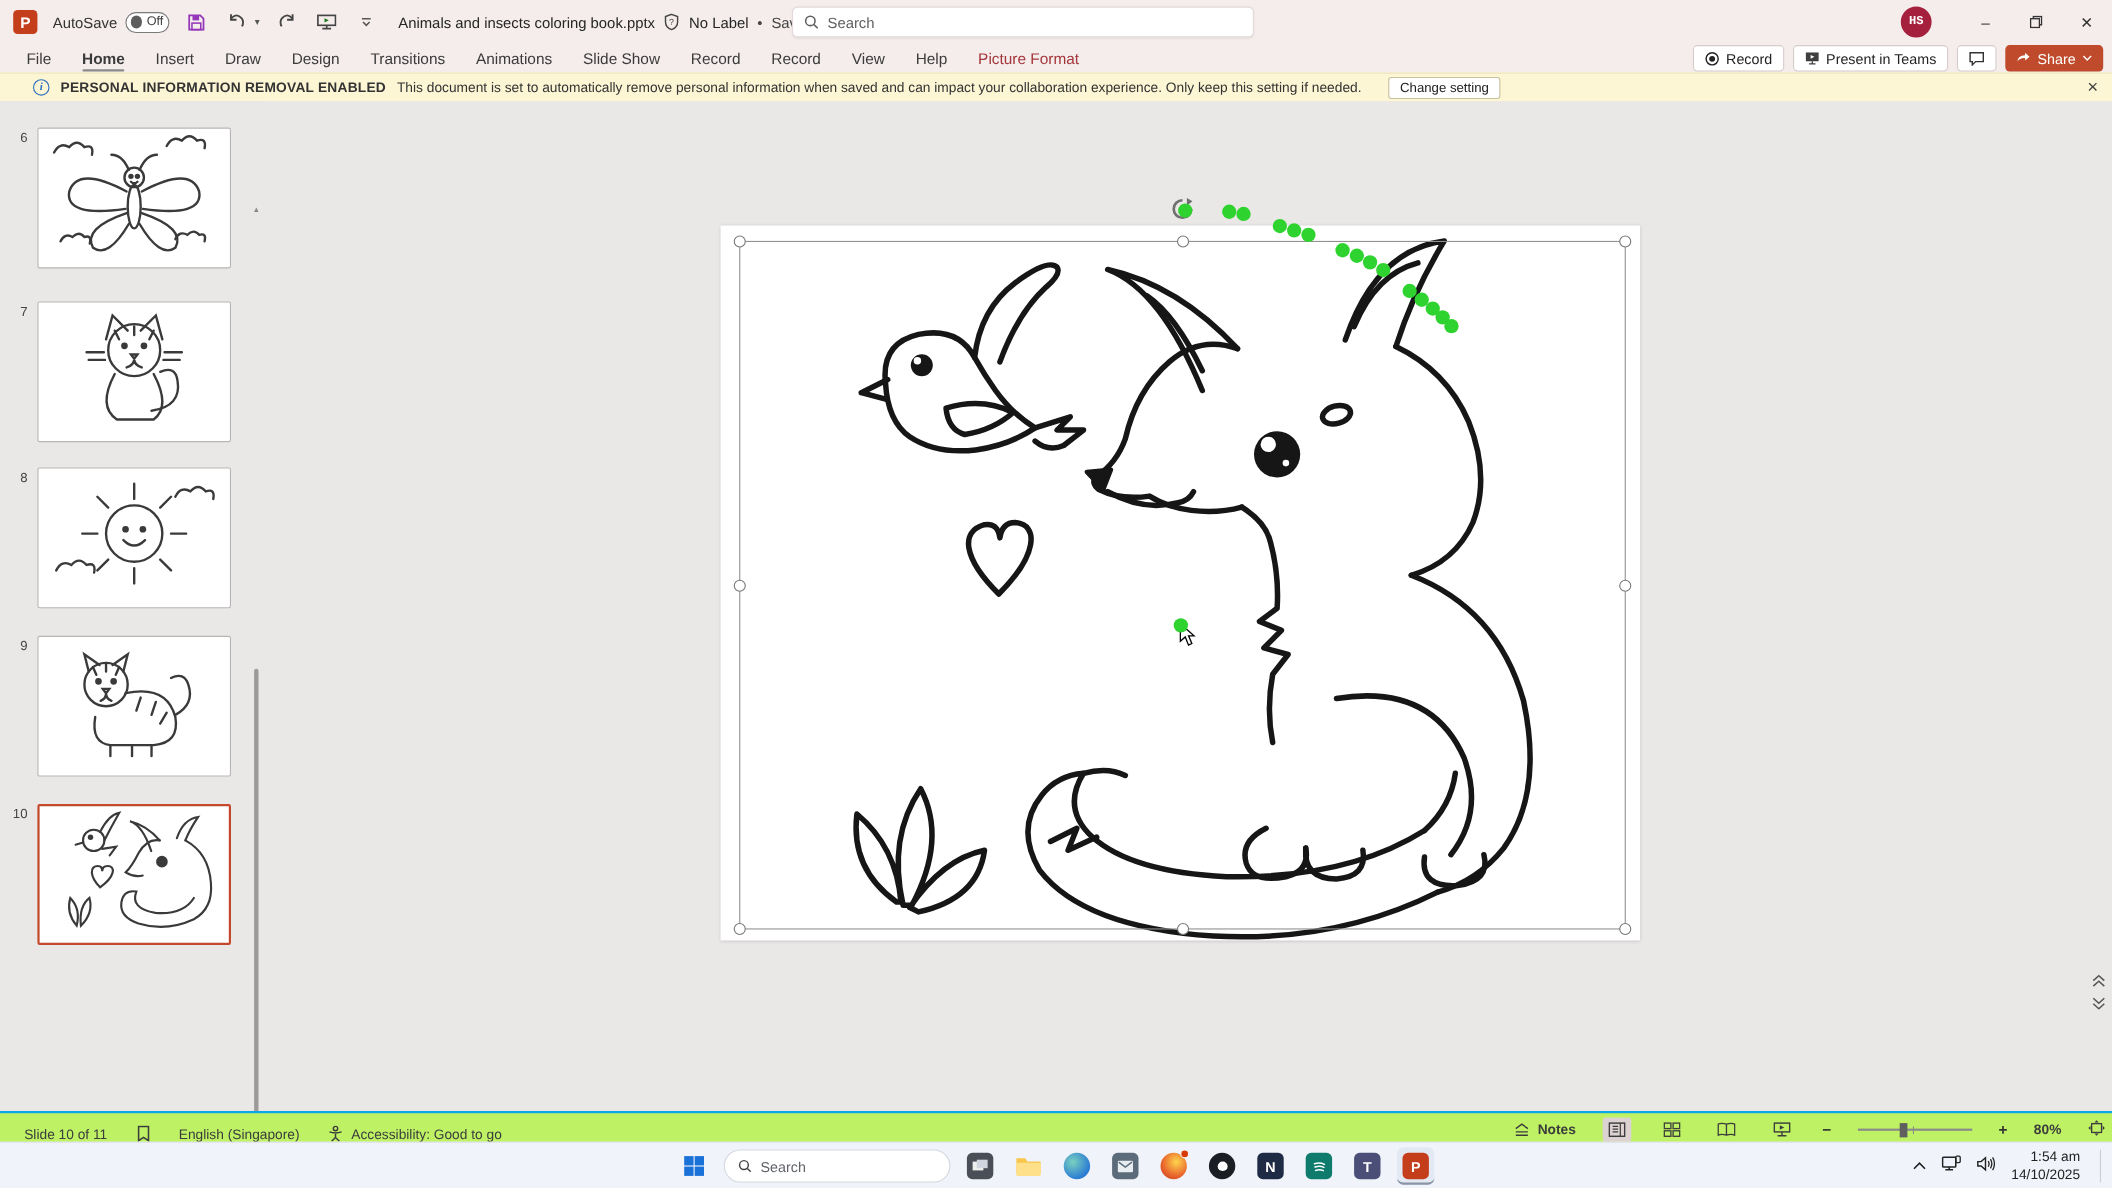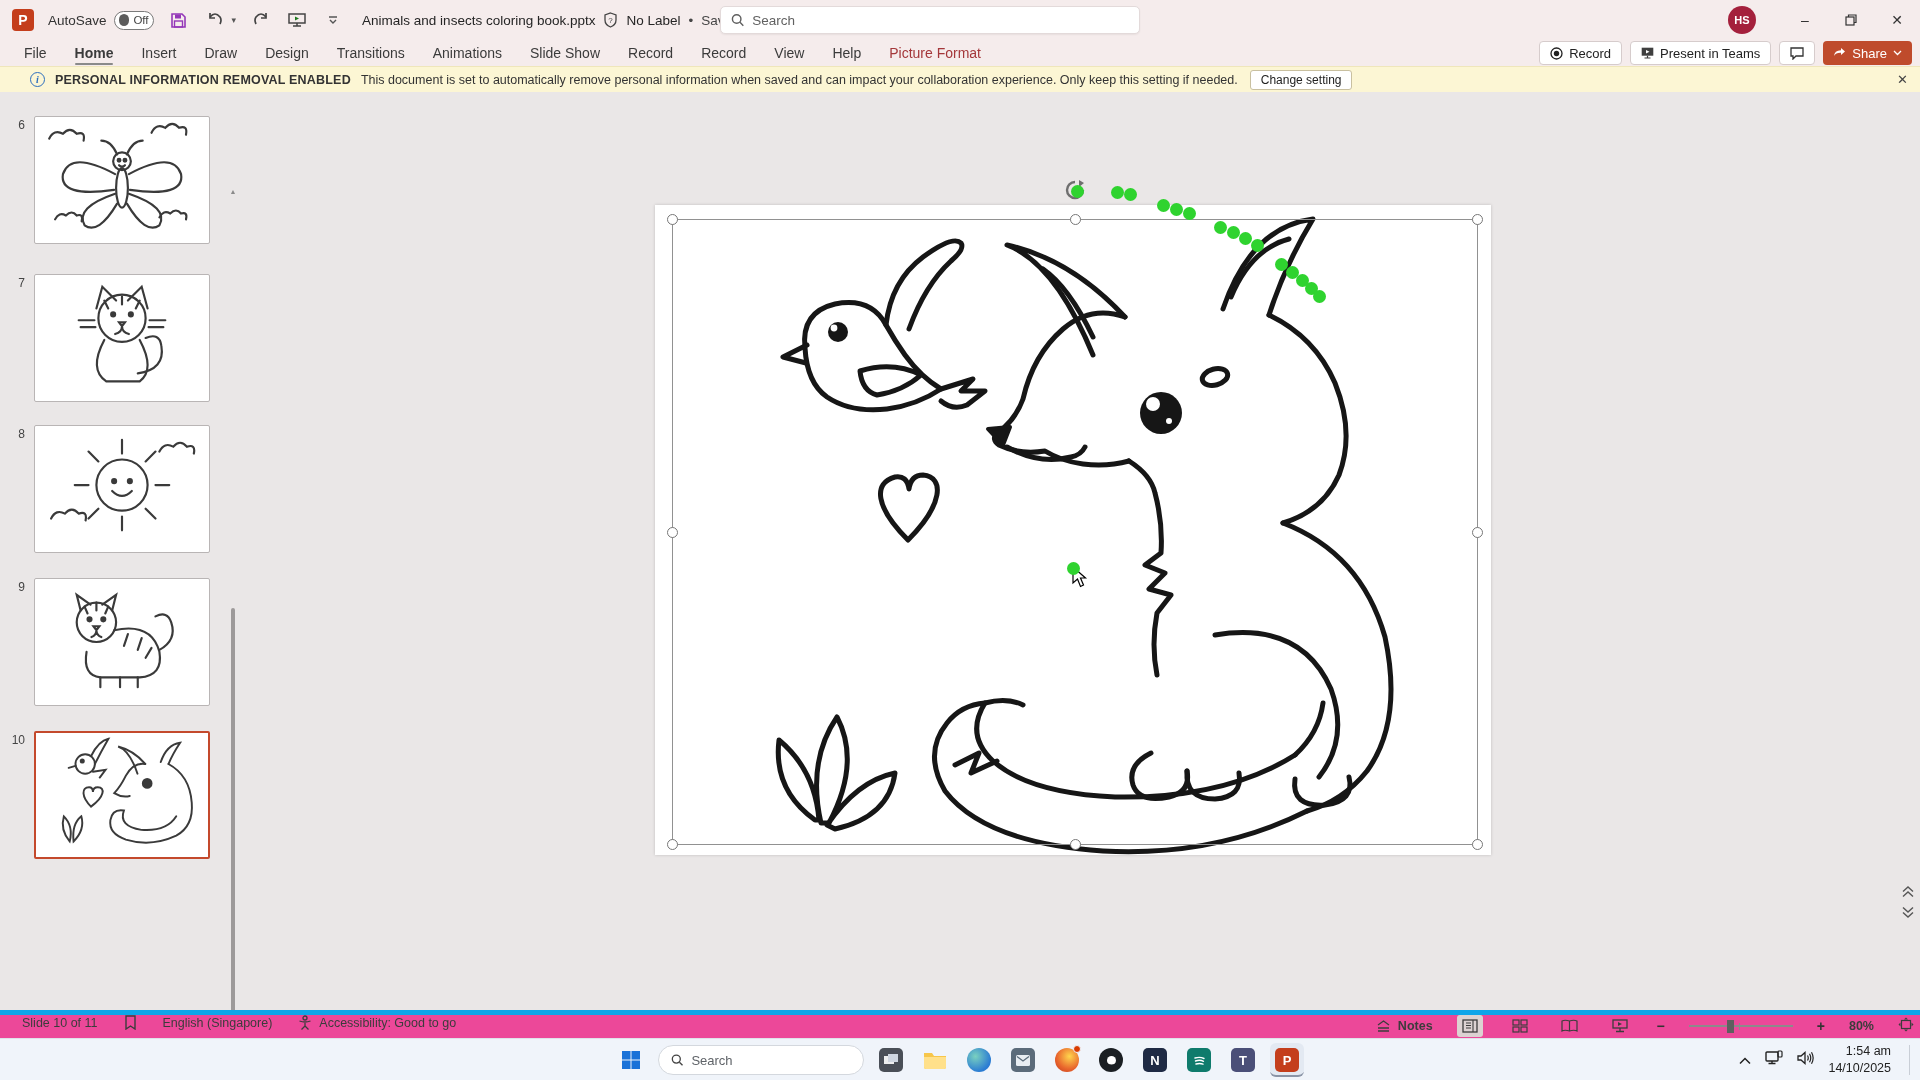--- a/index.html
+++ b/index.html
@@ -15,39 +15,39 @@
   .knob { width:12px; height:12px; border-radius:50%; background:#5c5c5c; }
   .toggle-state { font-size:11.5px; color:#444; }
   .tb-ico { width:22px; height:22px; display:flex; align-items:center; justify-content:center; color:#444; font-size:16px; }
   .chev { font-size:9px; color:#555; margin-left:-8px; }
   .tb-title-group { display:flex; align-items:center; gap:8px; margin-left:18px; font-size:13.5px; color:#252525; white-space:nowrap; }
   .tb-dim { color:#454545; }
   .tb-search { position:absolute; left:720px; top:6px; width:420px; height:28px; background:#fff; border:1px solid #e3dada; border-radius:5px; display:flex; align-items:center; padding:0 10px; gap:8px; box-shadow:0 1px 2px rgba(0,0,0,.06); }
   .tb-search input { border:none; outline:none; font-size:13.5px; color:#333; width:100%; background:transparent; font-family:inherit; }
   .tb-search input::placeholder { color:#616161; }
   .tb-right { position:absolute; right:0; top:0; height:40px; display:flex; align-items:center; }
-  .avatar { width:28px; height:28px; border-radius:50%; background:#a4203c; color:#fff; font-size:11px; font-weight:bold; display:flex; align-items:center; justify-content:center; margin-right:26px; }
+  .avatar { width:28px; height:28px; border-radius:50%; background:#a4203c; color:#fff; font-size:11px; font-weight:bold; display:flex; align-items:center; justify-content:center; margin-right:26px;font-family:Liberation Mono, monospace; }
   .winbtn { width:46px; height:40px; display:flex; align-items:center; justify-content:center; color:#333; font-size:14px; }
 
   
   .ribbon { position:absolute; left:0; top:40px; width:1920px; height:26px; background:#f5ecec; display:flex; align-items:center; }
   .tabs { display:flex; align-items:flex-start; padding-left:10px; }
   .tab { font-size:14px; color:#3b3b3b; padding:3px 14px; position:relative; cursor:default; }
   .tab.active { font-weight:bold; }
   .tab.active::after { content:""; position:absolute; left:14px; right:14px; bottom:-1px; height:2.5px; background:#8a8a8a; border-radius:2px; }
   .tab.contextual { color:#a4373a; }
   .ribbon-right { position:absolute; right:8px; top:1px; display:flex; align-items:center; gap:8px; }
   .rbtn { height:24px; background:#fff; border:1px solid #d6cccc; border-radius:4px; display:flex; align-items:center; gap:6px; padding:0 10px; font-size:13px; color:#222; }
   .share-btn { height:24px; background:#bf4b2c; border-radius:4px; color:#fff; display:flex; align-items:center; gap:6px; padding:0 10px; font-size:13px; }
 
   
   .notif { position:absolute; left:0; top:66px; width:1920px; height:26px; background:#fcf6d4; border-top:1px solid #efe6bb; display:flex; align-items:center; padding-left:30px; font-size:12.5px; color:#333; }
   .info-ico { width:15px; height:15px; border:1.5px solid #2d6fbe; border-radius:50%; color:#2d6fbe; font-size:10px; font-weight:bold; display:flex; align-items:center; justify-content:center; margin-right:10px; font-style:italic; font-family:"Liberation Serif",serif; }
   .notif b { margin-right:10px; letter-spacing:.2px; }
-  .notif-action { margin-left:12px; height:20px; background:#fff; border:1px solid #c9c0a0; border-radius:3px; font-size:12px; padding:0 10px; display:flex; align-items:center; color:#222; }
+  .notif-action { margin-left:24px; height:20px; background:#fff; border:1px solid #c9c0a0; border-radius:3px; font-size:12px; padding:0 10px; display:flex; align-items:center; color:#222; }
   .notif-close { position:absolute; right:12px; font-size:13px; color:#444; }
 
   
   .slide-panel { position:absolute; left:0; top:92px; width:245px; height:918px; background:#eae7e7; }
   .thumb-row { position:absolute; left:0; width:245px; display:flex; }
   .thumb-num { width:34px; text-align:right; padding-right:9px; font-size:12px; color:#444; padding-top:2px; }
   .thumb-box { width:176px; height:128px; background:#fff; border:1px solid #b9b5b5; border-radius:2px; }
   .thumb-row.selected .thumb-box { border:2.5px solid #c4492c; }
   .thumb-box svg { width:100%; height:100%; }
   .panel-scroll { position:absolute; left:229px; top:96px; width:8px; height:914px; }
@@ -63,21 +63,21 @@
   .h-w{left:-6px;top:307px;} .h-e{right:-6px;top:307px;}
   .h-sw{left:-6px;bottom:-6px;} .h-s{left:397px;bottom:-6px;} .h-se{right:-6px;bottom:-6px;}
   .rotate-handle { position:absolute; left:390px; top:-42px; width:24px; height:24px; }
   .trail-dot { position:absolute; width:13px; height:13px; border-radius:50%; background:#2fd32f; }
   .cursor { position:absolute; left:1072px; top:566px; width:16px; height:24px; }
   .notes-hint { position:absolute; left:300px; top:1012px; font-size:12px; color:#7f1d1d; }
   .edge-btns { position:absolute; right:6px; top:886px; display:flex; flex-direction:column; gap:8px; color:#555; }
   .edge-btns svg { display:block; }
 
   
-  .statusbar { position:absolute; left:0; top:1010px; width:1920px; height:28px; background:#ec4899; border-top:5px solid #0ea5e9; display:flex; align-items:flex-start; font-size:12.5px; color:#3c3c3c; }
+  .statusbar { position:absolute; left:0; top:1010px; width:1920px; height:28px; background:#bef264; border-top:2px solid #0ea5e9; display:flex; align-items:flex-end; font-size:12.5px; color:#3c3c3c; }
   .sb-left { display:flex; align-items:center; gap:26px; padding-left:22px; }
   .sb-item { display:flex; align-items:center; gap:7px; }
   .sb-right { position:absolute; right:6px; display:flex; align-items:center; gap:24px;font-weight:bold; }
   .viewbtn { width:26px; height:22px; display:flex; align-items:center; justify-content:center; border-radius:3px; }
   .viewbtn.active { background:#dcd2d2; }
   .zoom-track { width:104px; height:2px; background:#8b8b8b; position:relative; }
   .zoom-thumb { position:absolute; left:38px; top:-5px; width:7px; height:13px; background:#5f5f5f; }
   .zoom-mark { position:absolute; left:50px; top:-2px; width:1px; height:7px; background:#8b8b8b; }
   .zoom-sign { font-size:14px; color:#333; }
 

